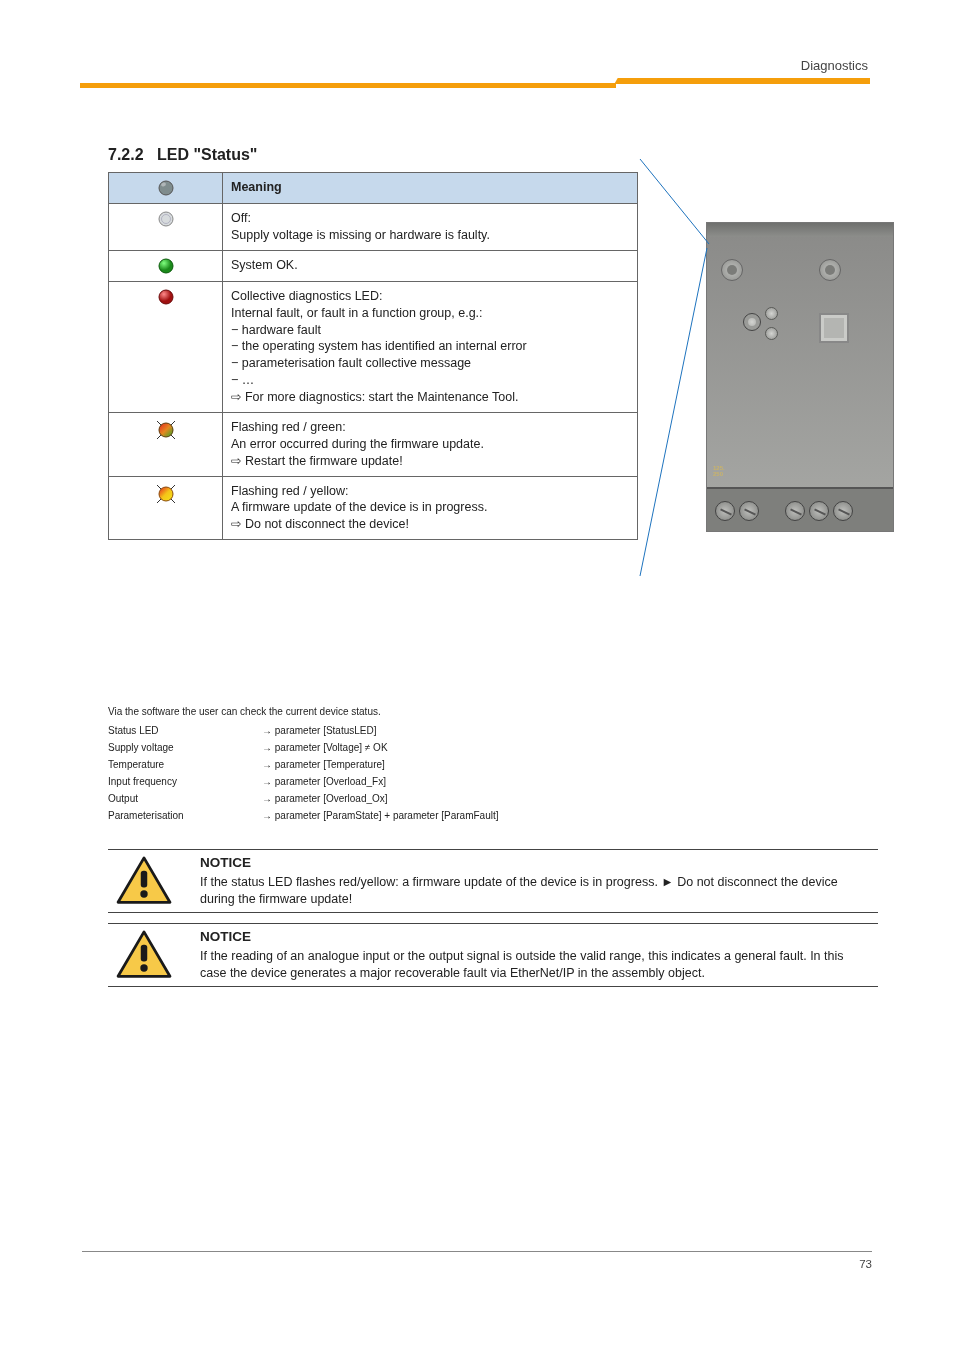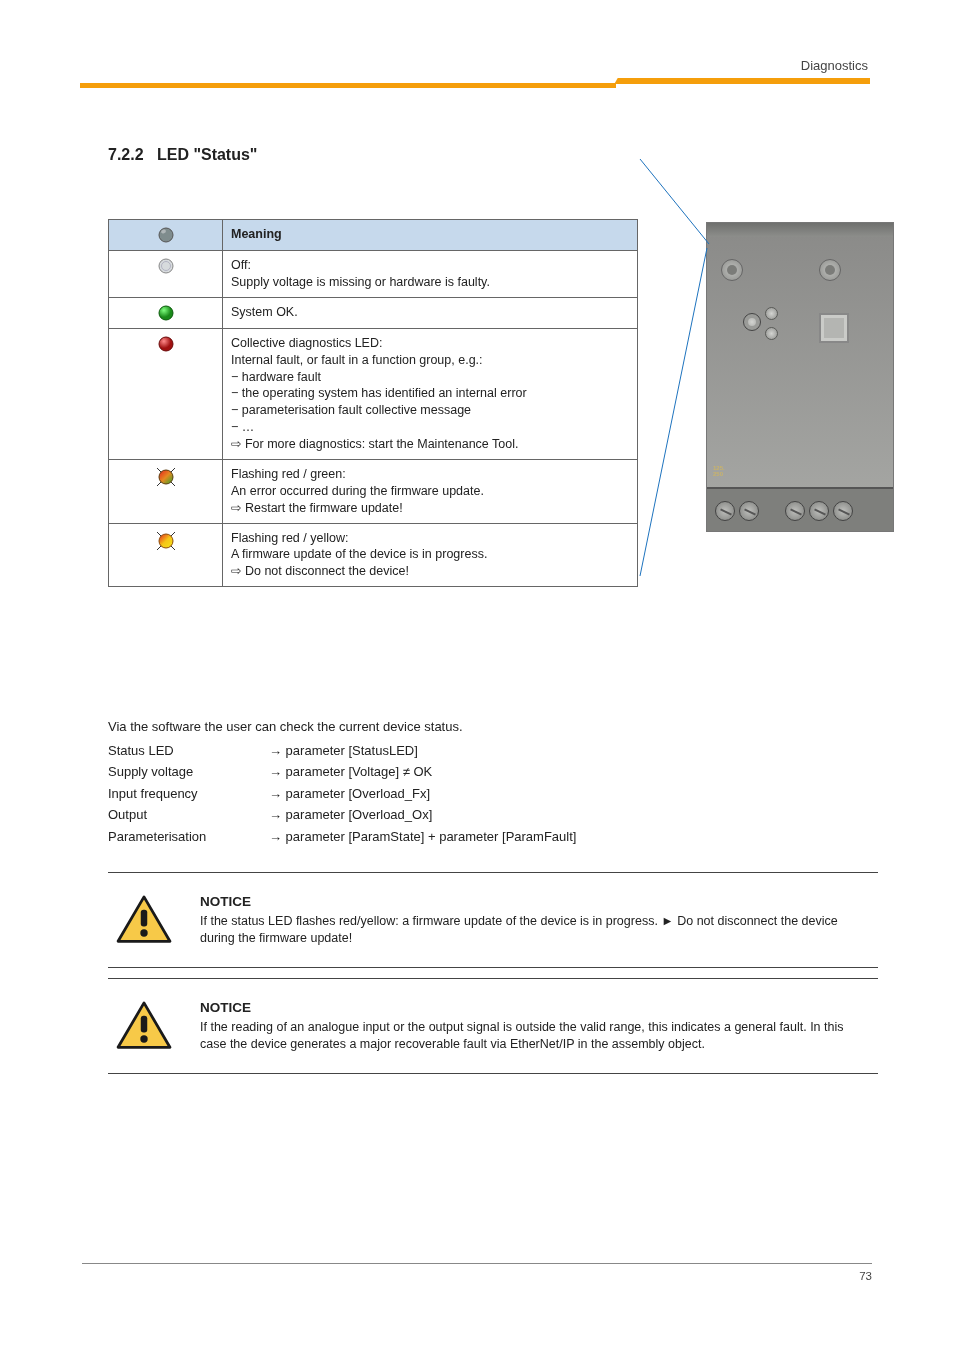--- a/index.html
+++ b/index.html
@@ -6,48 +6,48 @@
   body { font-family: Arial, Helvetica, sans-serif; font-size: 13px; color: #222; background: #fff; width: 954px; height: 1350px; position: relative; }
   .page { position: relative; width: 954px; height: 1350px; padding: 0; }
   .header-area { position: relative; width: 100%; height: 94px; }
   .header-bar-orange { position: absolute; left: 80px; top: 83px; height: 5px; width: 536px; background: #f59e0b; }
   .header-bar-orange2 { position: absolute; left: 616px; top: 78px; height: 6px; width: 24px; background: #f59e0b; transform: skewX(-30deg); }
   .header-bar-orange3 { position: absolute; left: 634px; top: 78px; height: 6px; width: 236px; background: #f59e0b; }
   .header-text { position: absolute; right: 86px; top: 58px; font-size: 13px; color: #444; }
   .content { position: absolute; left: 108px; top: 146px; width: 770px; }
   .section-heading { font-size: 16px; font-weight: bold; margin-bottom: 8px; }
   .table-diagram-row { display: flex; align-items: flex-start; gap: 6px; }
-  .led-table { border-collapse: collapse; width: 530px; margin-top: 47px; }
+  .led-table { border-collapse: collapse; width: 530px; }
   .led-table td, .led-table th { border: 1px solid #666; padding: 6px 8px; vertical-align: top; }
   .led-table thead td { background: #c6d9ec; font-weight: bold; text-align: left; }
   .led-table .col-led { width: 114px; text-align: center; }
   .led-table .desc-cell { font-size: 12.5px; line-height: 1.35; }
   .led-icon { display: inline-block; vertical-align: middle; }
   .device-img { width: 188px; height: 310px; position: relative; background: linear-gradient(#8a8a88, #a8a9a6); border: 1px solid #777; margin-top: 50px;}
   .device-panel-top { position:absolute; top:0; left:0; right:0; height:14px; background: linear-gradient(#6f706e,#8d8e8b); }
   .screw { position:absolute; width:22px; height:22px; border-radius:50%; background: radial-gradient(#c0c1be,#8e8f8c); border:1px solid #666; }
   .screw-inner { position:absolute; width:10px; height:10px; border-radius:50%; background:#7b7c79; left:5px; top:5px; }
   .led-group { position:absolute; left:36px; top:90px; }
   .dev-led { width:13px; height:13px; border-radius:50%; background: radial-gradient(#d3d4d1,#8f908d); border:1px solid #5a5b58; position:absolute; }
   .dev-led.main { width:18px; height:18px; box-shadow:0 0 0 4px #9a9b98 inset; border:1px solid #444; }
   .small-rect { position:absolute; left:112px; top:90px; width:30px; height:30px; background:#b4b5b2; border:2px solid #888; box-shadow: inset 0 0 0 3px #cacbc8; }
   .connector-row { position:absolute; left:0; bottom:0; height:44px; right:0; background:#7e7f7c; border-top:2px solid #555;}
   .term { position:absolute; width:20px; height:20px; border-radius:50%; background: radial-gradient(#bfc0bd,#7e7f7c); border:1px solid #444; }
   .term-slot { position:absolute; width:12px; height:2px; background:#555; left:4px; top:9px; transform: rotate(25deg);}
   .leader { stroke:#1e73be; stroke-width:1; fill:none; }
   .svg-lines { position:absolute; left:0; top:0; width:770px; height:460px; pointer-events:none; }
-  .diag-text { font-size: 13px; line-height: 1.5; margin-top: 45px; }
-  .diag-text .row { display:flex; gap:19px; margin-bottom:2px; }
+  .diag-text { font-size: 10px; line-height: 1.5; margin-top: 32px; }
+  .diag-text .row { display:flex; gap:12px; margin-bottom:2px; }
   .diag-text .lbl { width: 142px; }
-  .notice-block { border-top:1px solid #444; border-bottom:1px solid #444; display:flex; align-items:center; gap:28px; padding:20px 8px; margin-top:20px; }
+  .notice-block { border-top:1px solid #444; border-bottom:1px solid #444; display:flex; align-items:center; gap:28px; padding:4px 8px; margin-top:20px; }
   .notice-block.tight { margin-top:10px; }
   .warning-triangle { width:56px; height:50px; flex-shrink:0; }
   .notice-text { font-size:12.5px; line-height:1.35; }
   .notice-text .title { font-weight:bold; font-size:13.5px; display:block; margin-bottom:2px; }
-  .footer { position:absolute; left:82px; right:82px; bottom:68px; border-top:1px solid #888; padding-top:6px; font-size:11.5px; color:#444; display:flex; justify-content:space-between; }
+  .footer { position:absolute; left:82px; right:82px; bottom:80px; border-top:1px solid #888; padding-top:6px; font-size:11.5px; color:#444; display:flex; justify-content:space-between; }
 </style>
 </head>
 <body>
 <div class="page">
 
 <div class="header-area">
   <div class="header-bar-orange"></div>
   <div class="header-bar-orange2"></div>
   <div class="header-bar-orange3"></div>
   <div class="header-text">Diagnostics</div>
@@ -210,20 +210,24 @@
     <div style="height:4px;"></div>
     <div class="row">
           <span class="lbl">Status LED</span>
           <span>→ parameter [StatusLED]</span>
         </div>
     <div class="row">
           <span class="lbl">Supply voltage</span>
           <span>→ parameter [Voltage] ≠ OK</span>
         </div>
     <div class="row">
+          <span class="lbl">Temperature</span>
+          <span>→ parameter [Temperature]</span>
+        </div>
+    <div class="row">
           <span class="lbl">Input frequency</span>
           <span>→ parameter [Overload_Fx]</span>
         </div>
     <div class="row">
           <span class="lbl">Output</span>
           <span>→ parameter [Overload_Ox]</span>
         </div>
     <div class="row">
           <span class="lbl">Parameterisation</span>
           <span>→ parameter [ParamState] + parameter [ParamFault]</span>

